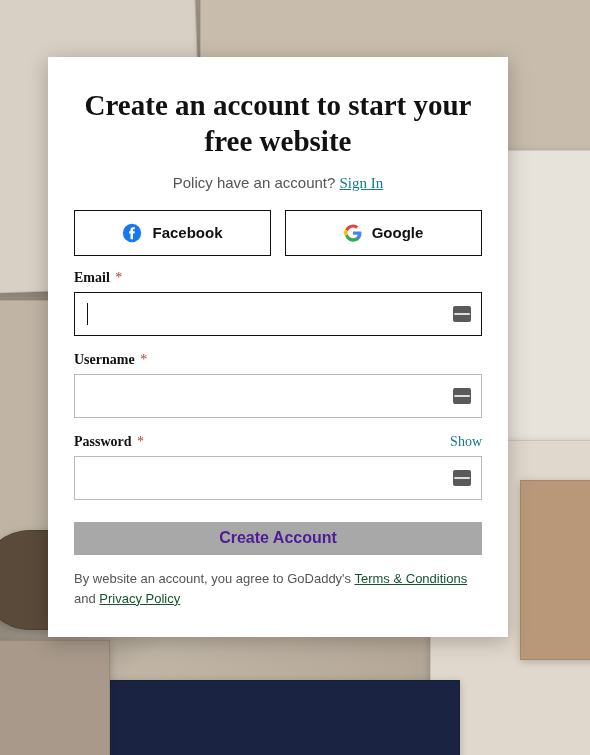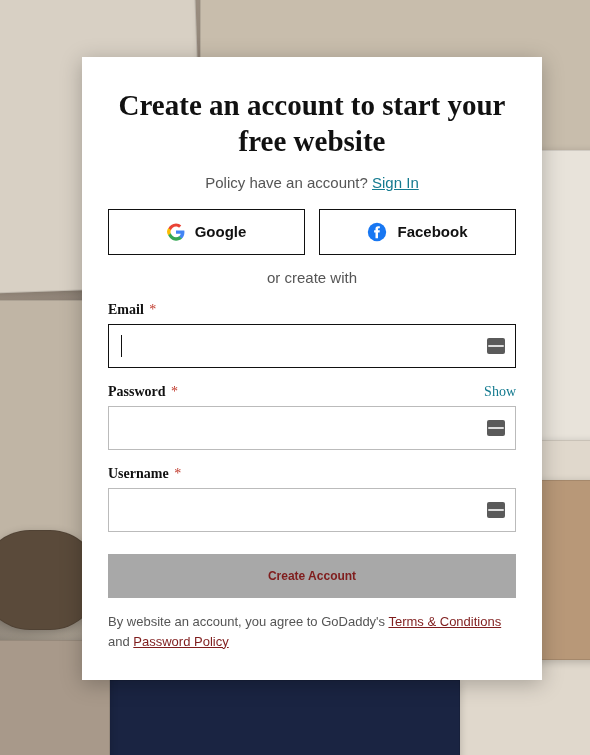--- a/index.html
+++ b/index.html
@@ -27,21 +27,21 @@
     .bg-tile:nth-child(3){ left:500px; top:150px; width:150px; height:350px; background:#e8e3da;}
     .bg-tile:nth-child(4){ left:-10px; top:300px; width:200px; height:300px; background:#c0b5a5;}
     .bg-tile:nth-child(5){ left:430px; top:440px; width:200px; height:350px; background:#e0d8cc;}
     .bg-tile:nth-child(6){ left:80px; top:680px; width:380px; height:100px; background:#1a2442;}
     .bg-tile:nth-child(7){ left:-30px; top:640px; width:140px; height:130px; background:#a8998a;}
     .bg-tile:nth-child(8){ left:-20px; top:530px; width:120px; height:100px; background:#5a4a3a; border-radius:50%/60%;}
     .bg-tile:nth-child(9){ left:520px; top:480px; width:120px; height:180px; background:#b89878;}
 
     .modal {
       position: absolute;
-      left: 82px;
+      left: 48px;
       top: 57px;
       width: 460px;
       background: #fff;
       padding: 30px 26px 28px;
       box-shadow: 0 4px 20px rgba(0,0,0,0.25);
     }
     .title {
       font-family: Georgia, "Times New Roman", serif;
       font-size: 29px;
       font-weight: bold;
@@ -52,20 +52,21 @@
     }
     .have-account {
       text-align: center;
       font-size: 15px;
       color: #555;
       margin-bottom: 18px;
     }
     .have-account a {
       color: #137a8f;
       text-decoration: underline;
+      font-family: Liberation Serif, serif;
     }
     .social-row {
       display: flex;
       gap: 14px;
       margin-bottom: 14px;
     }
     .social-btn {
       flex: 1;
       height: 46px;
       border: 1px solid #111;
@@ -150,37 +151,37 @@
     .ext-icon::after{
       content: "";
       width: 10px;
       height: 2px;
       background: #ddd;
       box-shadow: -3px 0 0 #ddd, 3px 0 0 #ddd;
       border-radius: 1px;
     }
     .create-btn {
       width: 100%;
-      height: 44px;
+      height: 33px;
       border: none;
       background: #a8a8a8;
-      color: #7f1d1d;
-      font-size: 12px;
+      color: #4c1d95;
+      font-size: 16px;
       font-weight: 700;
       cursor: pointer;
       margin-top: 6px;
       margin-bottom: 14px;
     }
     .disclaimer {
       font-size: 13px;
       color: #555;
       line-height: 1.55;
     }
     .disclaimer a {
-      color: #7f1d1d;
+      color: #14532d;
     }
   </style>
 </head>
 <body>
 
 <div class="bg-collage">
   <div class="bg-tile"></div>
   <div class="bg-tile"></div>
   <div class="bg-tile"></div>
   <div class="bg-tile"></div>
@@ -193,84 +194,83 @@
 
 <div class="modal">
 
   <h1 class="title">Create an account to start your free website</h1>
 
   <div class="have-account">
     <span>Policy have an account? </span><a href="#">Sign In</a>
   </div>
 
   <div class="social-row">
+    <button class="social-btn">
+      <span class="icon">
+        <svg width="20" height="20" viewBox="0 0 24 24">
+            <circle cx="12" cy="12" r="11" fill="#1877F2"></circle>
+            <path d="M15.5 12.5h-2.3v7h-3v-7H8.5v-2.6h1.7V8.2c0-1.8 1-3.2 3.2-3.2h2v2.6h-1.4c-.6 0-.8.3-.8.9v1.4h2.2l-.3 2.6z" fill="#fff"></path>
+          </svg>
+      </span>
+      <span>Facebook</span>
+    </button>
     <button class="social-btn">
       <span class="icon">
         <svg width="18" height="18" viewBox="0 0 48 48">
             <path fill="#EA4335" d="M24 9.5c3.9 0 6.6 1.7 8.1 3.1l5.9-5.9C34.4 3.1 29.7 1 24 1 14.8 1 6.9 6.6 3.3 14.7l6.9 5.4C11.9 14 17.4 9.5 24 9.5z"></path>
             <path fill="#4285F4" d="M46.5 24.5c0-1.6-.1-3.2-.4-4.7H24v9h12.7c-.6 3-2.3 5.5-4.9 7.2l7.5 5.8c4.4-4.1 7.2-10.1 7.2-17.3z"></path>
             <path fill="#FBBC05" d="M10.2 28.1c-.5-1.4-.8-2.9-.8-4.6s.3-3.2.8-4.6l-6.9-5.4C1.2 17.3 0 20.5 0 23.5s1.2 6.2 3.3 10l6.9-5.4z"></path>
             <path fill="#34A853" d="M24 47c6.5 0 11.9-2.1 15.8-5.8l-7.5-5.8c-2.1 1.4-4.9 2.3-8.3 2.3-6.6 0-12.1-4.5-13.8-10.6l-6.9 5.4C6.9 40.4 14.8 47 24 47z"></path>
           </svg>
       </span>
       <span>Google</span>
     </button>
-    <button class="social-btn">
-      <span class="icon">
-        <svg width="20" height="20" viewBox="0 0 24 24">
-            <circle cx="12" cy="12" r="11" fill="#1877F2"></circle>
-            <path d="M15.5 12.5h-2.3v7h-3v-7H8.5v-2.6h1.7V8.2c0-1.8 1-3.2 3.2-3.2h2v2.6h-1.4c-.6 0-.8.3-.8.9v1.4h2.2l-.3 2.6z" fill="#fff"></path>
-          </svg>
-      </span>
-      <span>Facebook</span>
-    </button>
-  </div>
-
-  <div class="or-create">or create with</div>
+  </div>
+
 
   <div class="field">
     <div class="field-label-row">
       <div class="field-label">
         <span>Email</span>
         <span class="req">*</span>
       </div>
     </div>
     <div class="input-box focused">
       <span class="caret"></span>
+      <input type="text" value="" style="">
+      <span class="ext-icon"></span>
+    </div>
+  </div>
+
+  <div class="field">
+    <div class="field-label-row">
+      <div class="field-label">
+        <span>Username</span>
+        <span class="req">*</span>
+      </div>
+    </div>
+    <div class="input-box">
       <input type="text" value="" style="">
       <span class="ext-icon"></span>
     </div>
   </div>
 
   <div class="field">
     <div class="field-label-row">
       <div class="field-label">
         <span>Password</span>
         <span class="req">*</span>
       </div>
       <span class="show-link">Show</span>
     </div>
     <div class="input-box">
       <input type="password" value="" style="">
       <span class="ext-icon"></span>
     </div>
   </div>
 
-  <div class="field">
-    <div class="field-label-row">
-      <div class="field-label">
-        <span>Username</span>
-        <span class="req">*</span>
-      </div>
-    </div>
-    <div class="input-box">
-      <input type="text" value="" style="">
-      <span class="ext-icon"></span>
-    </div>
-  </div>
-
   <button class="create-btn">Create Account</button>
 
   <div class="disclaimer">
-    <span>By website an account, you agree to GoDaddy's </span><a href="#">Terms &amp; Conditions</a><span> and </span><a href="#">Password Policy</a>
+    <span>By website an account, you agree to GoDaddy's </span><a href="#">Terms &amp; Conditions</a><span> and </span><a href="#">Privacy Policy</a>
   </div>
 
 </div>
 
 </body></html>

